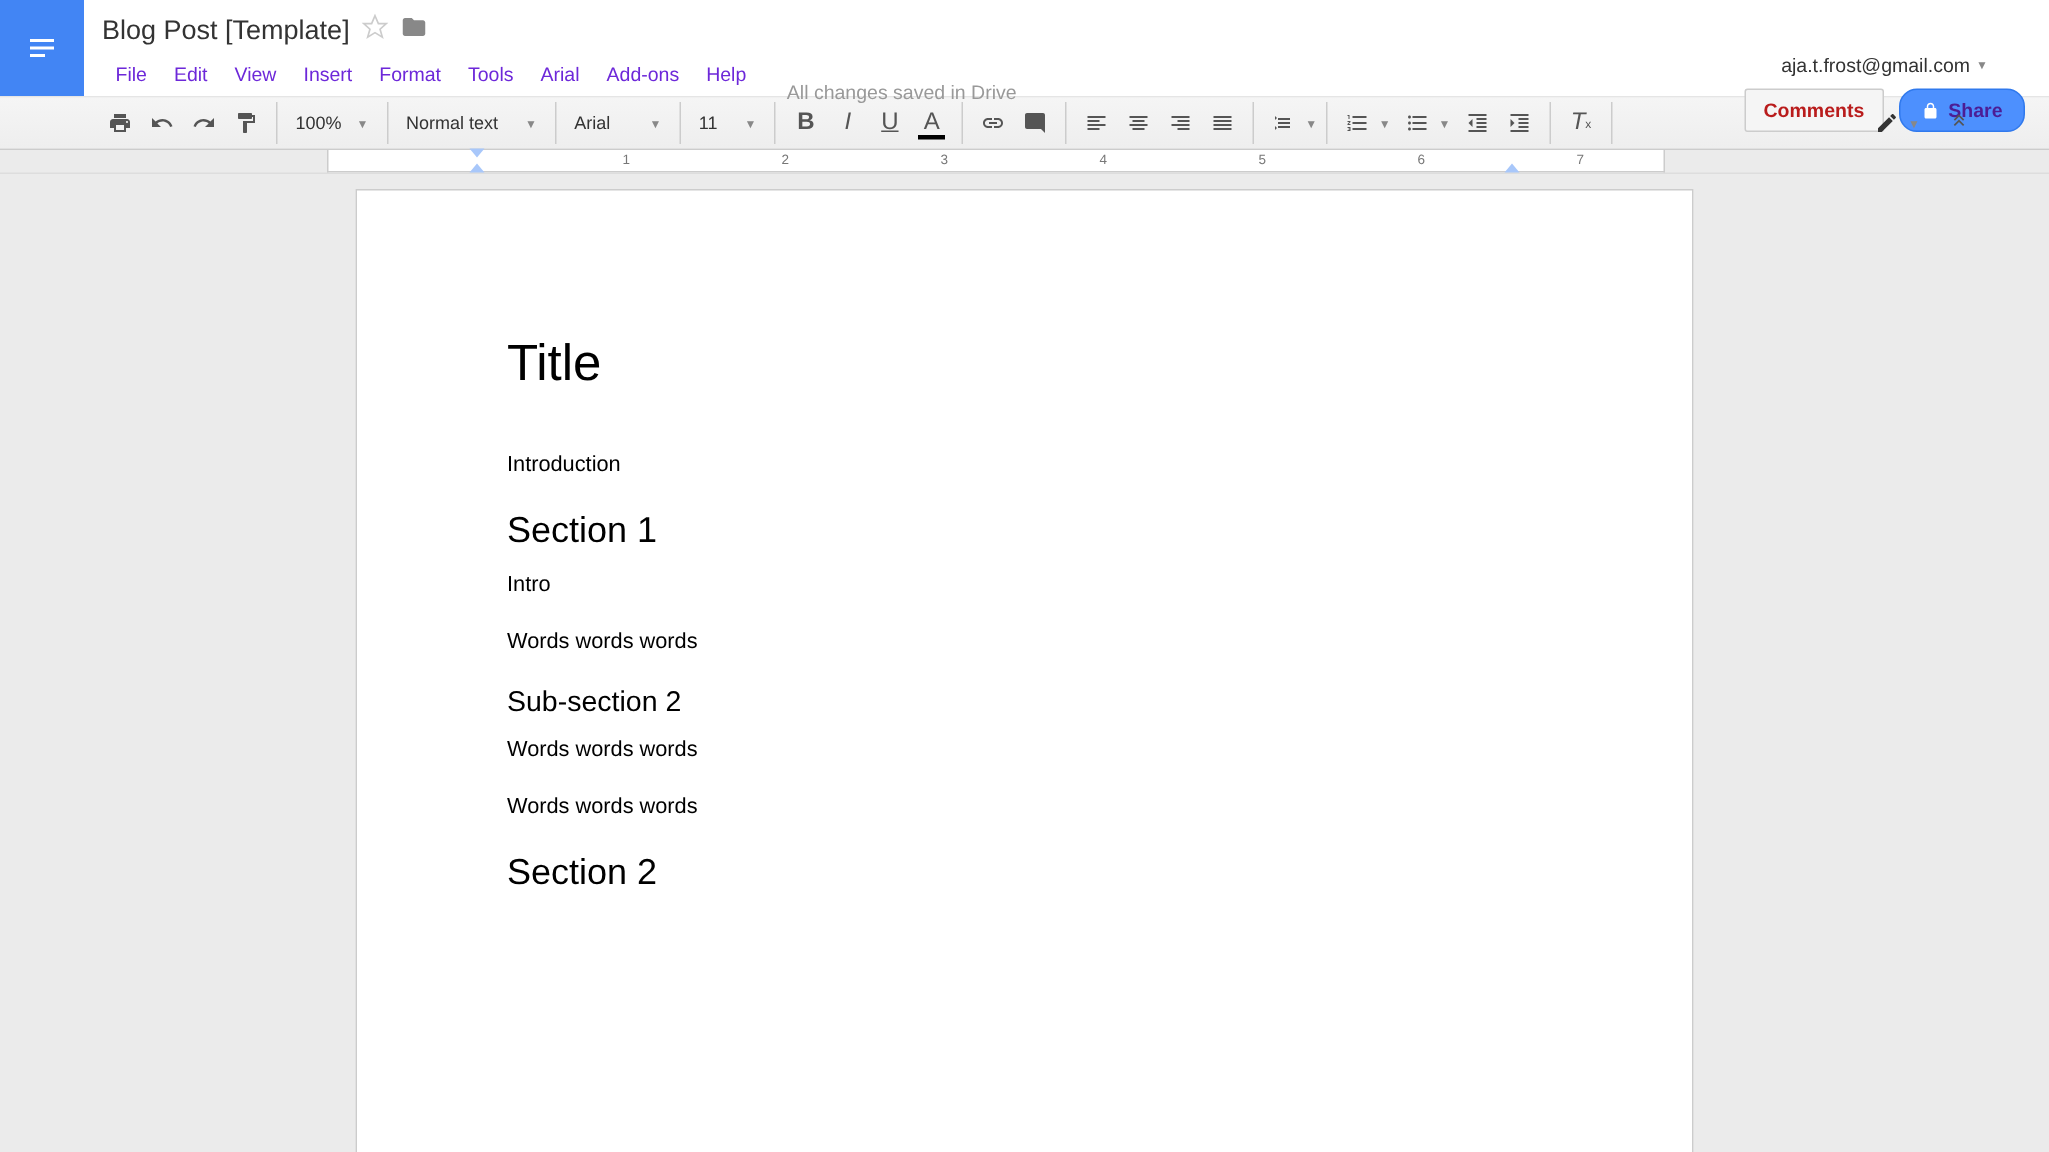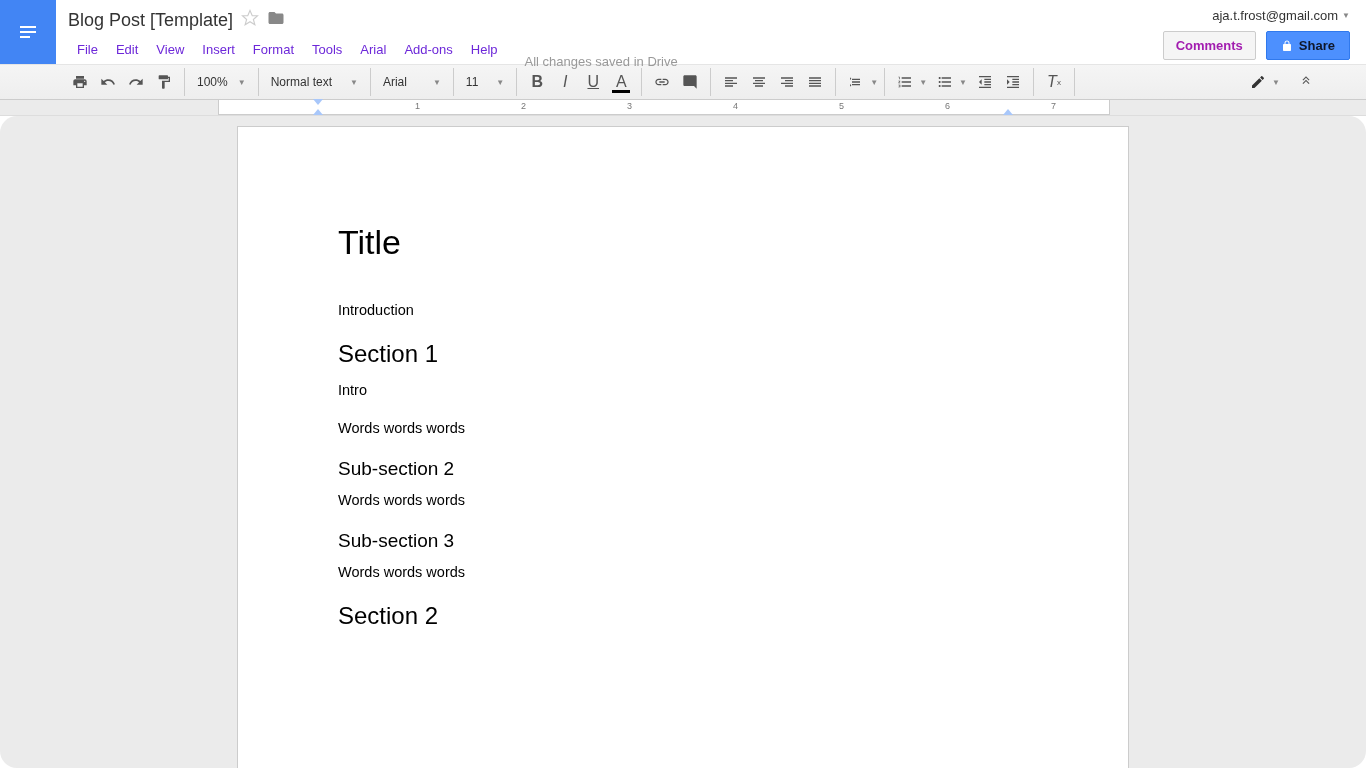--- a/index.html
+++ b/index.html
@@ -12,22 +12,22 @@
   .header-content { flex: 1; padding: 8px 0 0 12px; }
   .title-row { display: flex; align-items: center; gap: 8px; height: 24px; }
   .doc-title { font-size: 18px; color: #333; font-weight: 400; }
   .star-icon { color: #ccc; cursor: pointer; }
   .folder-icon { color: #888; cursor: pointer; }
   .menubar { display: flex; align-items: center; gap: 0; margin-top: 4px; height: 26px; }
   .menu-item { font-size: 13px; color: #6d28d9; padding: 4px 9px; cursor: pointer; }
   .save-status { font-size: 13px; color: #999; margin-left: 18px; margin-top: 24px; }
   .header-right { display: flex; align-items: center; gap: 10px; padding: 8px 16px 0 0; }
   .user-email { font-size: 13px; color: #333; display:flex; align-items:center; gap:4px;}
-  .comments-btn { background: #f5f5f5; border: 1px solid #ccc; border-radius: 2px; padding: 6px 12px; font-size: 13px; font-weight: bold; color: #a21caf; cursor: pointer; }
-  .share-btn { background: #4d90fe; border: 1px solid #3079ed; border-radius: 2px; padding: 6px 14px; font-size: 13px; font-weight: bold; color: #0f172a; cursor: pointer; display: flex; align-items: center; gap: 6px; }
+  .comments-btn { background: #f5f5f5; border: 1px solid #ccc; border-radius: 2px; padding: 6px 12px; font-size: 13px; font-weight: bold; color: #b91c1c; cursor: pointer; }
+  .share-btn { background: #4d90fe; border: 1px solid #3079ed; border-radius: 12px; padding: 6px 14px; font-size: 13px; font-weight: bold; color: #4c1d95; cursor: pointer; display: flex; align-items: center; gap: 6px; }
   
   
   .toolbar { height: 36px; background: linear-gradient(#f5f5f5, #eeeeee); border-top: 1px solid #e5e5e5; border-bottom: 1px solid #ccc; display: flex; align-items: center; padding: 0 40px 0 60px; gap: 0; }
   .tb-group { display: flex; align-items: center; border-right: 1px solid #ccc; height: 28px; padding: 0 6px; }
   .tb-btn { width: 28px; height: 26px; display: flex; align-items: center; justify-content: center; cursor: pointer; color: #555; border-radius: 2px; }
   .tb-select { display: flex; align-items: center; font-size: 12px; color: #333; padding: 0 6px; cursor: pointer; gap: 18px; height: 26px; }
   .tb-select-narrow { gap: 10px; }
   .tb-select-wide { gap: 26px; }
   .dropdown-arrow { font-size: 8px; color: #888; }
   .text-color-btn { position: relative; }
@@ -35,21 +35,21 @@
   .toolbar-spacer { flex: 1; }
   
   
   .ruler-area { height: 16px; background: #ebebeb; position: relative; border-bottom: 1px solid #ddd;}
   .ruler { position: absolute; left: 218px; width: 892px; height: 15px; background: #fff; border: 1px solid #ccc; border-top: none; font-size: 9px; color: #777; }
   .ruler-num { position: absolute; top: 1px; font-size: 9px; }
   .indent-marker-down { position: absolute; top: -1px; width: 0; height: 0; border-left: 5px solid transparent; border-right: 5px solid transparent; border-top: 6px solid #a8c7fa; }
   .indent-marker-up { position: absolute; bottom: -1px; width: 0; height: 0; border-left: 5px solid transparent; border-right: 5px solid transparent; border-bottom: 6px solid #a8c7fa; }
   
   
-  .doc-area { position: absolute; top: 116px; left: 0; right: 0; bottom: 0; background: #ebebeb; overflow-y: scroll; border-radius: 17px; }
+  .doc-area { position: absolute; top: 116px; left: 0; right: 0; bottom: 0; background: #ebebeb; overflow-y: scroll; }
   .page { width: 892px; margin: 10px auto 0; background: #fff; border: 1px solid #ccc; min-height: 1100px; padding: 96px 100px; }
   .doc-h1 { font-size: 34px; font-weight: 400; margin-bottom: 40px; color: #000; }
   .doc-p { font-size: 14.5px; color: #000; margin-bottom: 22px; }
   .doc-h2 { font-size: 24px; font-weight: 400; margin-bottom: 14px; margin-top: 18px; color: #000; }
   .doc-h3 { font-size: 19px; font-weight: 400; margin-bottom: 12px; margin-top: 18px; color: #000; }
   
   
   .doc-area::-webkit-scrollbar { width: 14px; }
   .doc-area::-webkit-scrollbar-track { background: #f0f0f0; }
   .doc-area::-webkit-scrollbar-thumb { background: #c1c1c1; border-radius: 0; }
@@ -86,21 +86,21 @@
       <span class="menu-item">Insert</span>
       <span class="menu-item">Format</span>
       <span class="menu-item">Tools</span>
       <span class="menu-item">Arial</span>
       <span class="menu-item">Add-ons</span>
       <span class="menu-item">Help</span>
       <span class="save-status">All changes saved in Drive</span>
     </div>
   </div>
   <div class="header-right">
-    <div style="display:flex;flex-direction:column;align-items:flex-end;gap:8px;">
+    <div style="display:flex;flex-direction:column;align-items:center;gap:8px;margin-top:28px;">
       <span class="user-email">
           <span>aja.t.frost@gmail.com</span>
           <span class="dropdown-arrow">▼</span>
         </span>
       <div style="display:flex;gap:10px;">
         <button class="comments-btn">Comments</button>
         <button class="share-btn">
           <svg width="12" height="12" viewBox="0 0 24 24" fill="#fff">
               <path d="M18 8h-1V6c0-2.76-2.24-5-5-5S7 3.24 7 6v2H6c-1.1 0-2 .9-2 2v10c0 1.1.9 2 2 2h12c1.1 0 2-.9 2-2V10c0-1.1-.9-2-2-2zM9 6c0-1.66 1.34-3 3-3s3 1.34 3 3v2H9V6z"></path>
             </svg>
@@ -278,17 +278,16 @@
 
 <div class="doc-area">
   <div class="page">
     <h1 class="doc-h1">Title</h1>
     <p class="doc-p">Introduction</p>
     <h2 class="doc-h2">Section 1</h2>
     <p class="doc-p">Intro</p>
     <p class="doc-p">Words words words</p>
     <h3 class="doc-h3">Sub-section 2</h3>
     <p class="doc-p">Words words words</p>
-    <h3 class="doc-h3">Sub-section 3</h3>
     <p class="doc-p">Words words words</p>
     <h2 class="doc-h2">Section 2</h2>
   </div>
 </div>
 
 </body></html>

